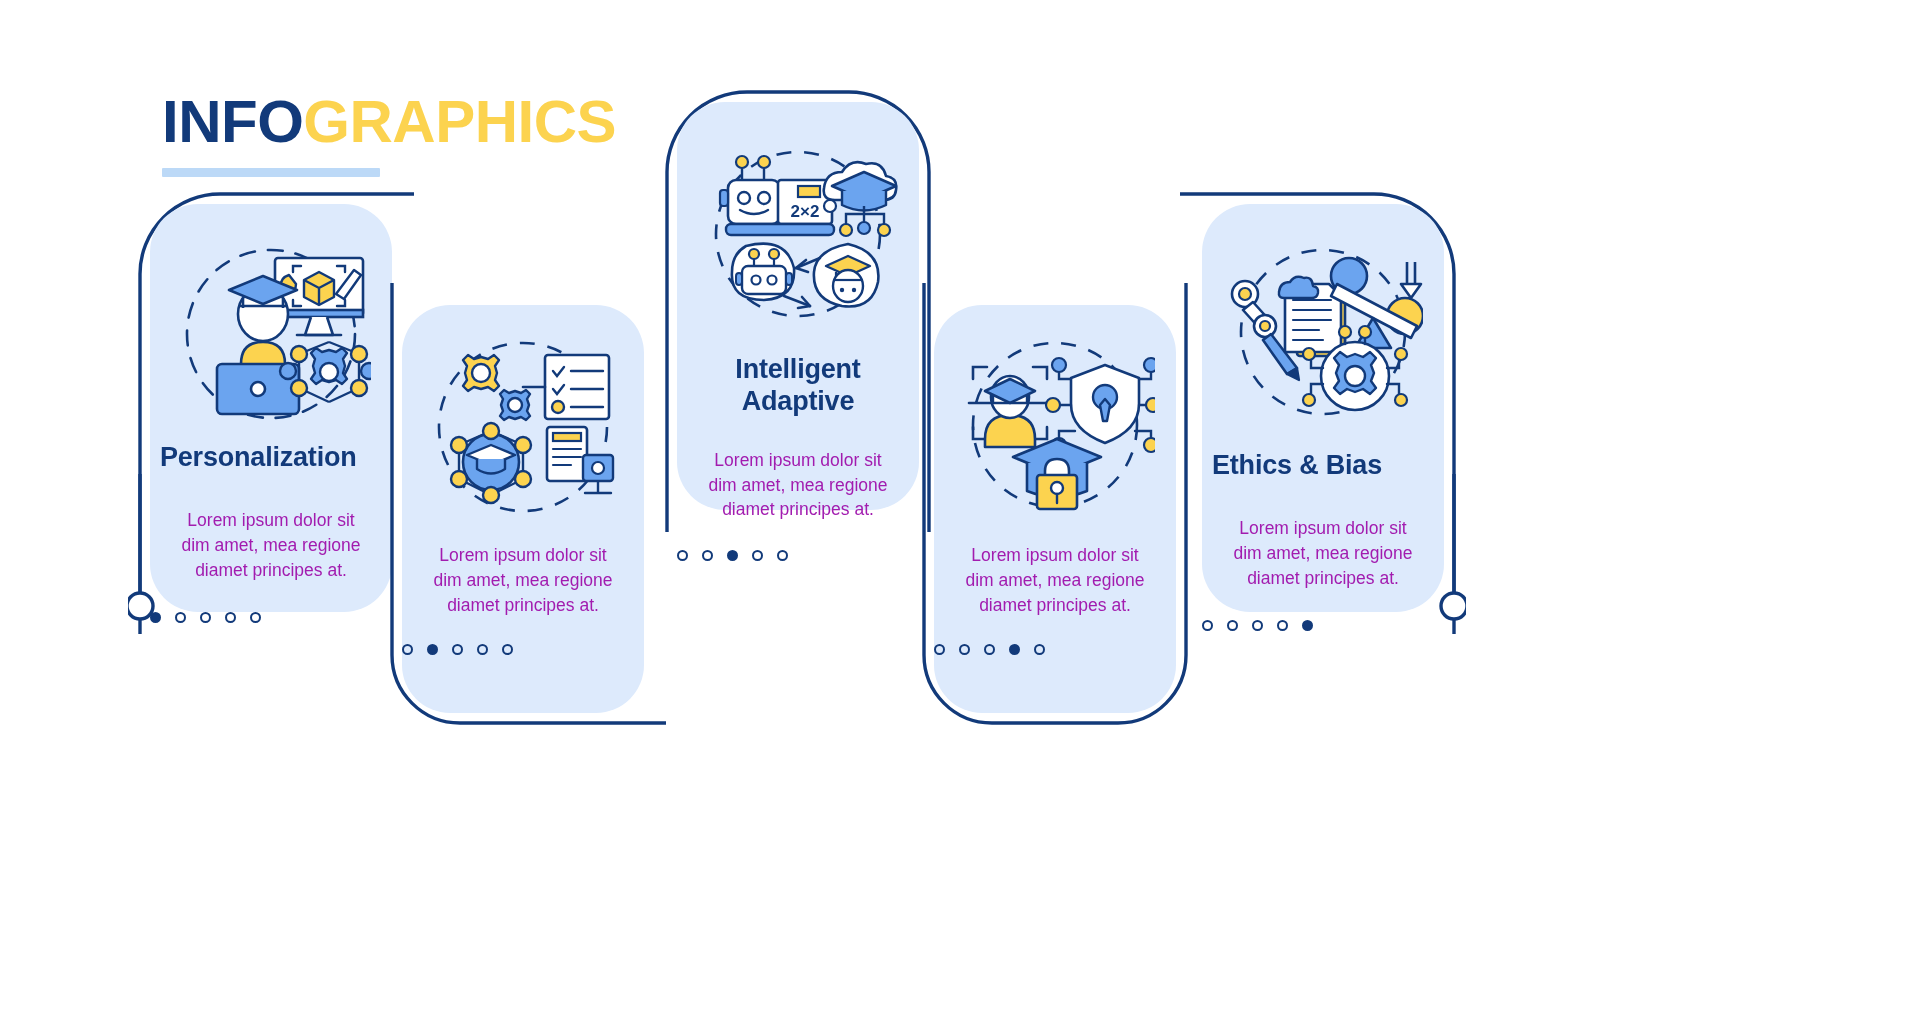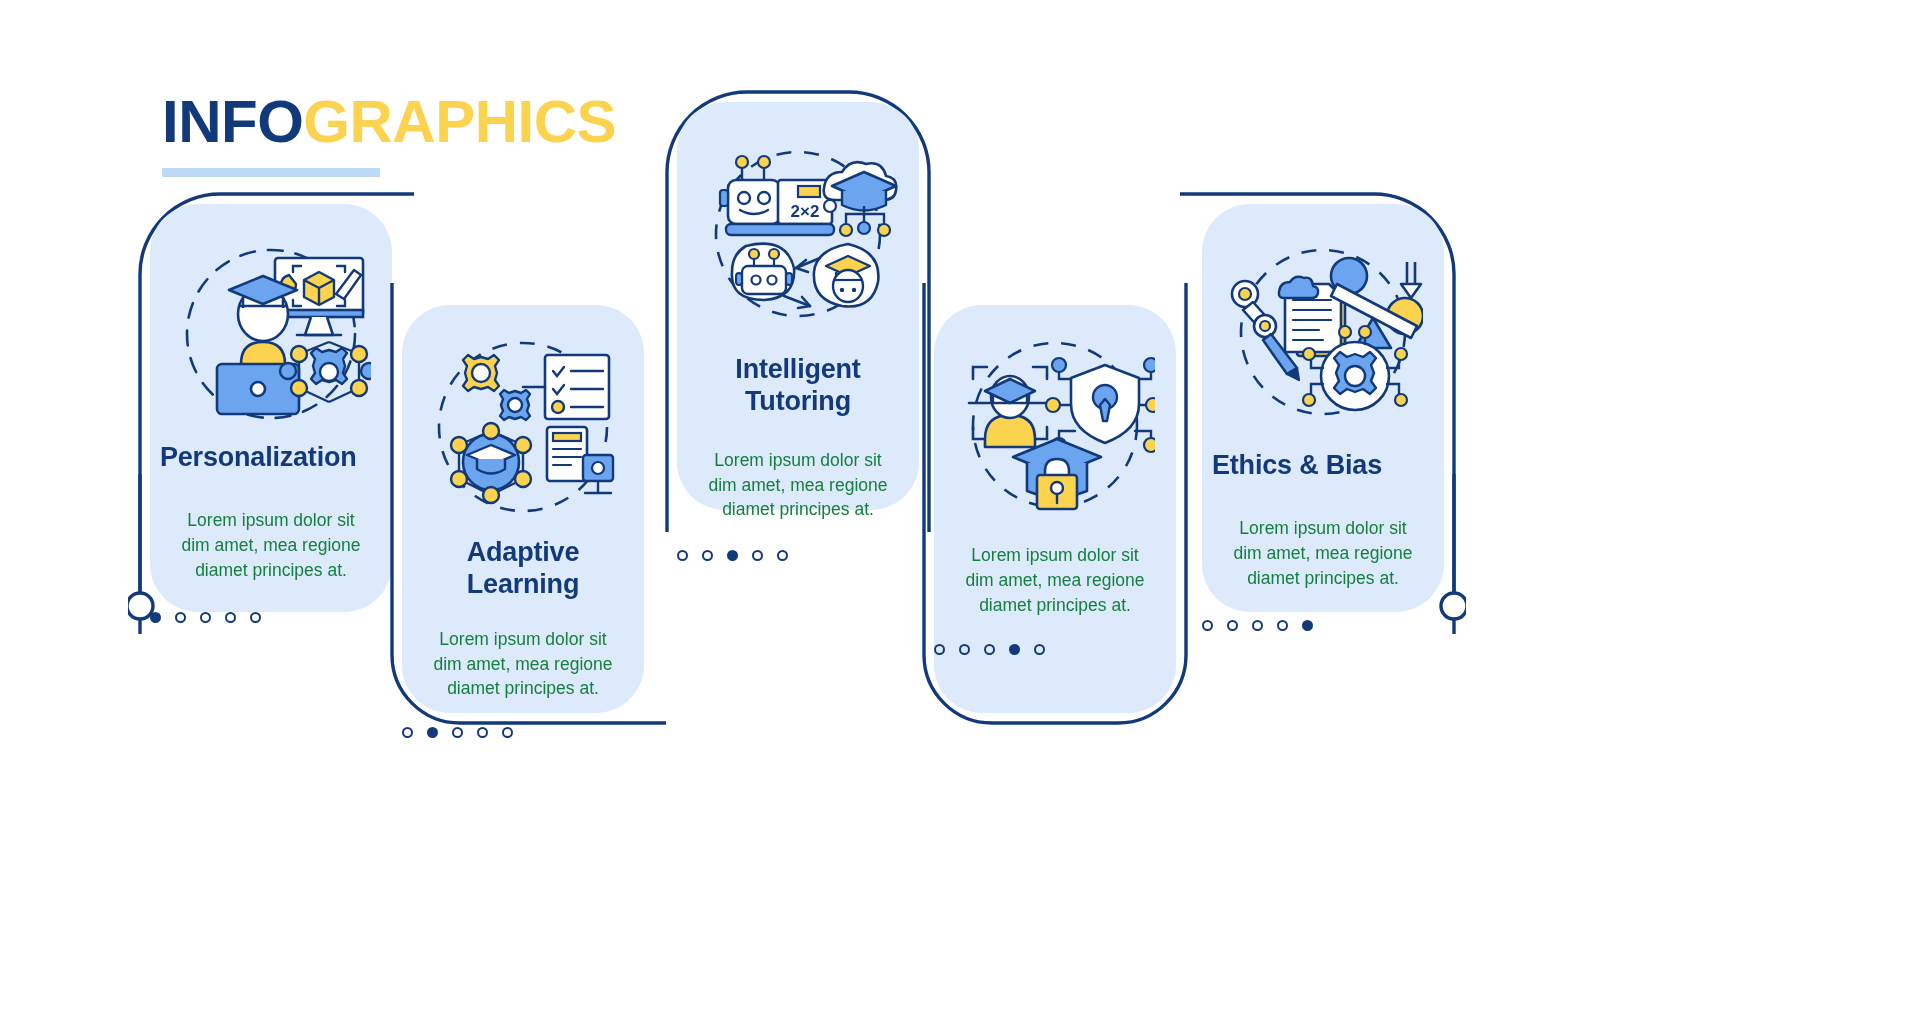--- a/index.html
+++ b/index.html
@@ -22,21 +22,21 @@
     position:absolute; left:22px; right:22px; top:22px; bottom:22px;
     background:#ddeafc; border-radius:48px;
     display:flex; flex-direction:column; align-items:flex-start;
   }
   .icon-wrap{ width:100%; display:flex; justify-content:center; }
   .card-title{
     color:#123a7a; font-size:27px; font-weight:bold; text-align:center;
     line-height:1.18; letter-spacing:-0.2px; padding:0 10px;
   }
   .card-body{
-    color:#15803d; font-size:17.5px; text-align:center; line-height:1.42;
+    color:#a21caf; font-size:17.5px; text-align:center; line-height:1.42;
     padding:0 22px;
   }
   .dots{ display:flex; gap:14px; align-items:center; justify-content:center; }
   .dot{ width:11px; height:11px; border-radius:50%; border:2.2px solid #123a7a; background:transparent; }
   .dot.on{ background:#123a7a; }
 
   
   #card1{ left:128px; top:182px; height:452px; }
   #card1 .icon-wrap{ margin-top:38px; }
   #card1 .card-title{ margin-top:18px; }
@@ -213,21 +213,20 @@
               <line x1="130" y1="122" x2="158" y2="122"></line>
               <line x1="130" y1="130" x2="148" y2="130"></line>
             </g>
             <rect x="160" y="120" width="30" height="26" rx="3" fill="#6ba4ef" stroke="#123a7a" stroke-width="2.4"></rect>
             <circle cx="175" cy="133" r="6" fill="#fff" stroke="#123a7a" stroke-width="2.2"></circle>
             <path d="M162 158 h26" stroke="#123a7a" stroke-width="2.4" stroke-linecap="round"></path>
             <path d="M175 146 v12" stroke="#123a7a" stroke-width="2.4"></path>
           </g>
         </svg>
       </div>
-      <div class="card-title">Adaptive Learning</div>
       <div class="card-body">Lorem ipsum dolor sit dim amet, mea regione diamet principes at.</div>
       <div class="dots">
         <span class="dot"></span>
         <span class="dot on"></span>
         <span class="dot"></span>
         <span class="dot"></span>
         <span class="dot"></span>
       </div>
     </div>
   </div>
@@ -297,21 +296,21 @@
           </g>
 
           <g fill="none" stroke="#123a7a" stroke-width="2.6" stroke-linecap="round" stroke-linejoin="round">
             <path d="M122 114 l-24 10"></path>
             <path d="M98 124 l10 -8 M98 124 l12 4"></path>
             <path d="M86 152 l26 10"></path>
             <path d="M112 162 l-12 2 M112 162 l-8 -9"></path>
           </g>
         </svg>
       </div>
-      <div class="card-title">Intelligent Tutoring</div>
+      <div class="card-title">Intelligent Adaptive</div>
       <div class="card-body">Lorem ipsum dolor sit dim amet, mea regione diamet principes at.</div>
       <div class="dots">
         <span class="dot"></span>
         <span class="dot"></span>
         <span class="dot on"></span>
         <span class="dot"></span>
         <span class="dot"></span>
       </div>
     </div>
   </div>

